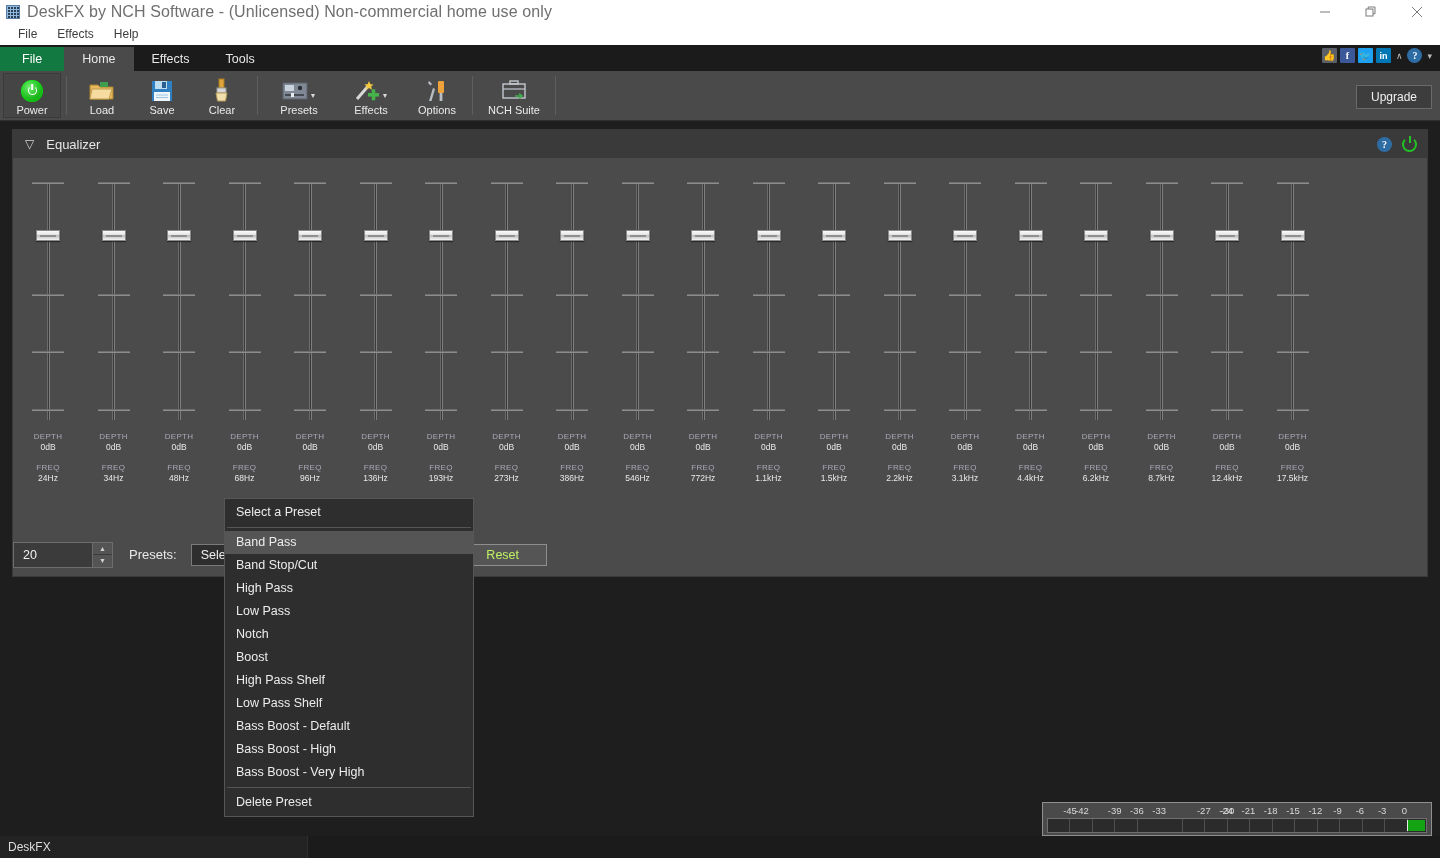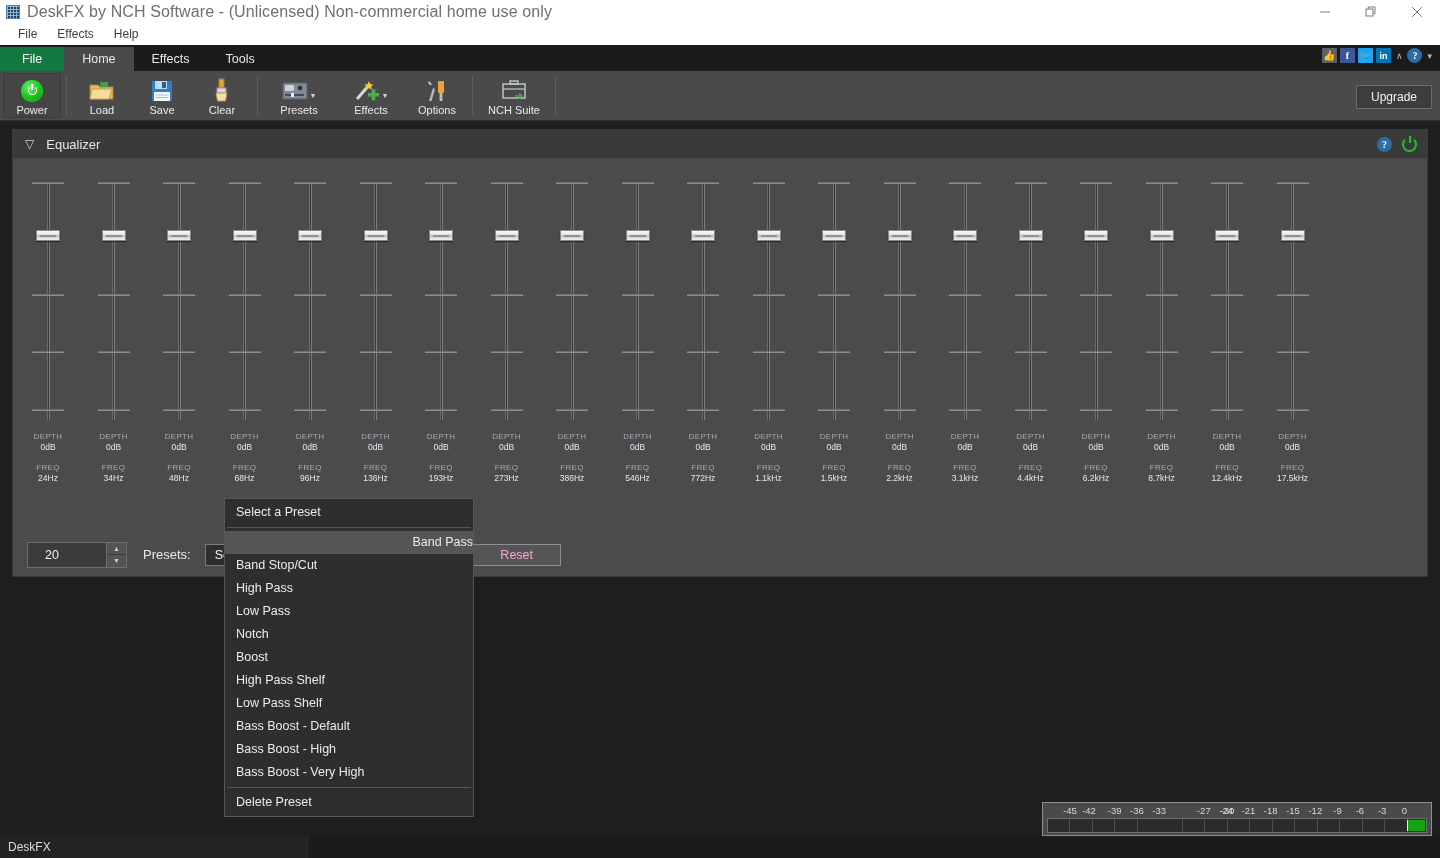--- a/index.html
+++ b/index.html
@@ -160,22 +160,22 @@
   .lbl-cap { font-size: 8px; color: #a9a9b8; line-height: 10px; letter-spacing: .3px; }
   .lbl-val { font-size: 8.5px; color: #e9e9e9; line-height: 10px; }
   .lbl-freq { margin-top: 11px; }
 
   
   .eq-footer {
     height: 44px; background: #4b4b4b; display: flex; align-items: center;
     position: relative; border-top: 1px solid #4b4b4b;
   }
   .spinner {
-    margin-left: 14px; width: 100px; height: 26px; background: #3b3b3b;
-    border: 1px solid #6d6d6d; display: flex; align-items: center; position: relative; padding-left: 8px;
+    width: 100px; height: 26px; background: #3b3b3b;
+    border: 1px solid #6d6d6d; display: flex; align-items: center; position: relative;
   }
   .spinner input {
     background: transparent; border: 0; color: #f0f0f0; font-size: 12.5px;
     width: 78px; padding-left: 9px; outline: none;
     font-family: "Liberation Sans", sans-serif;
   }
   .spin-btns { position: absolute; right: 0; top: 0; bottom: 0; width: 20px;
     display: flex; flex-direction: column; border-left: 1px solid #6d6d6d;}
   .spin-b { flex: 1; background: #545454; display: flex; align-items: center; justify-content: center;
     color: #d0d0d0; font-size: 7px; }
@@ -184,32 +184,32 @@
   .combo {
     margin-left: 14px; width: 252px; height: 22px; background: #2e2e2e;
     border: 1px solid #7a7a7a; color: #f0f0f0; font-size: 12.5px;
     display: flex; align-items: center; padding-left: 9px; position: relative;
   }
   .combo-arrow {
     position: absolute; right: 0; top: 0; bottom: 0; width: 24px;
     display: flex; align-items: center; justify-content: center; color: #e8e8e8; font-size: 9px;
   }
   .reset-btn {
-    margin-left: 16px; background: #555555; border: 1px solid #8e8e8e; color: #f9a8d4;
+    margin-left: 16px; background: #555555; border: 1px solid #8e8e8e; color: #bef264;
     font-size: 12.5px; width: 88px; height: 22px; display:flex; align-items:center; justify-content:center;
   }
 
   
   .dropdown {
     position: absolute; left: 224px; top: 498px; width: 250px;
     background: #2e2e2e; border: 1px solid #565656; z-index: 50;
     padding: 2px 0 2px 0;
   }
   .dd-item { height: 23px; line-height: 23px; padding-left: 11px; font-size: 12.5px; color: #ececec; }
-  .dd-item.hl { background: #555555; text-align: right; }
+  .dd-item.hl { background: #555555; }
   .dd-sep { height: 1px; background: #555555; margin: 3px 2px; }
 
   
   .statusbar {
     position: absolute; left: 0; bottom: 22px; width: 1440px; height: 36px;
     background: #1e1e1e; display: flex; align-items: center;
   }
   .status-box {
     margin-left: 12px; width: 1010px; height: 32px; background: #4a4a4a;
     border: 1px solid #3b3b3b; display: flex; align-items: center; padding-left: 12px;
@@ -815,21 +815,21 @@
     <div class="dd-item">Bass Boost - High</div>
     <div class="dd-item">Bass Boost - Very High</div>
     <div class="dd-sep"></div>
     <div class="dd-item">Delete Preset</div>
   </div>
 
 <div class="statusbar">
   <div class="meter-box">
     <div class="meter-scale" id="meter-scale">
         <span class="meter-tick" style="left: 23px;">-45</span>
-        <span class="meter-tick" style="left: 42px;">-42</span>
+        <span class="meter-tick" style="left: 35px;">-42</span>
         <span class="meter-tick" style="left: 67.6px;">-39</span>
         <span class="meter-tick" style="left: 89.9px;">-36</span>
         <span class="meter-tick" style="left: 112.2px;">-33</span>
         <span class="meter-tick" style="left: 134.5px; margin-left: 46px;">-30</span>
         <span class="meter-tick" style="left: 156.8px;">-27</span>
         <span class="meter-tick" style="left: 179.1px;">-24</span>
         <span class="meter-tick" style="left: 201.4px;">-21</span>
         <span class="meter-tick" style="left: 223.7px;">-18</span>
         <span class="meter-tick" style="left: 246px;">-15</span>
         <span class="meter-tick" style="left: 268.3px;">-12</span>

